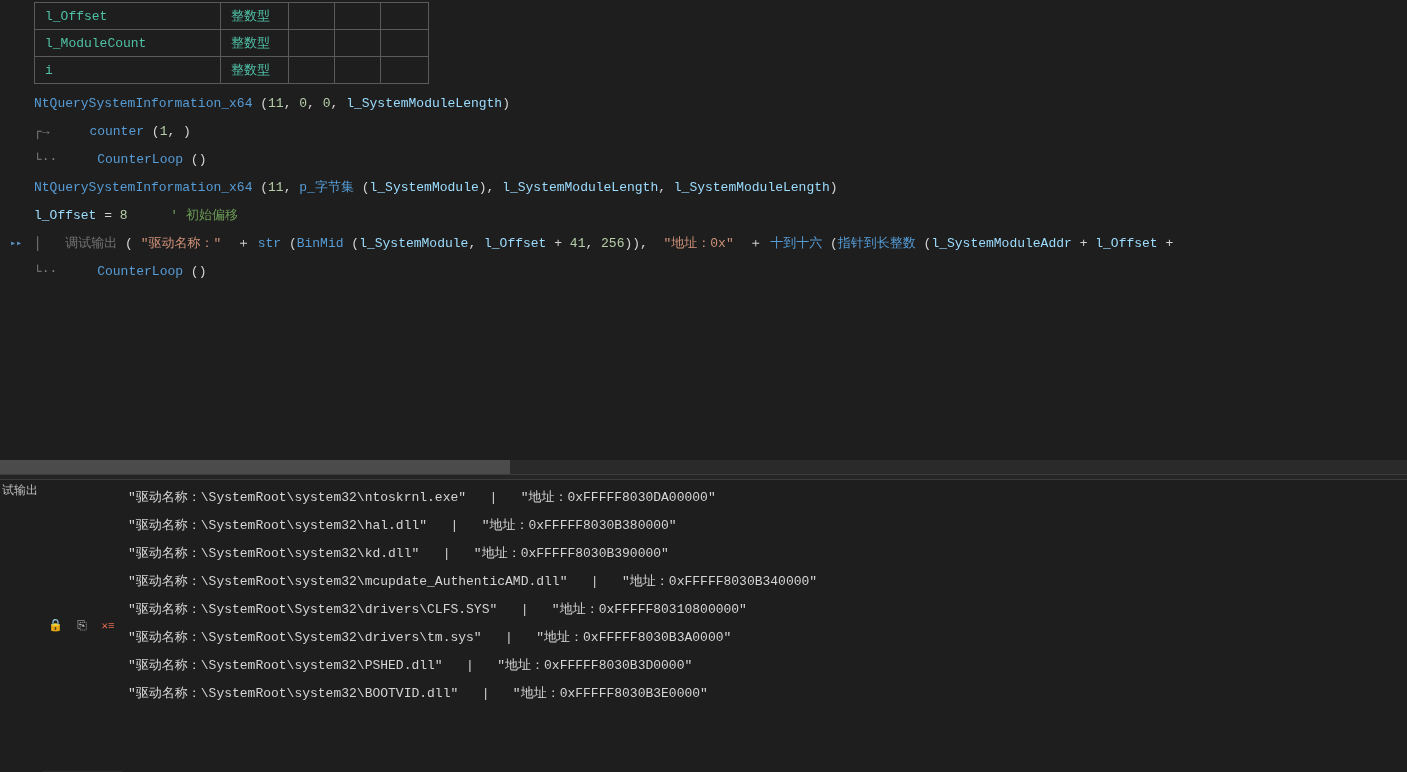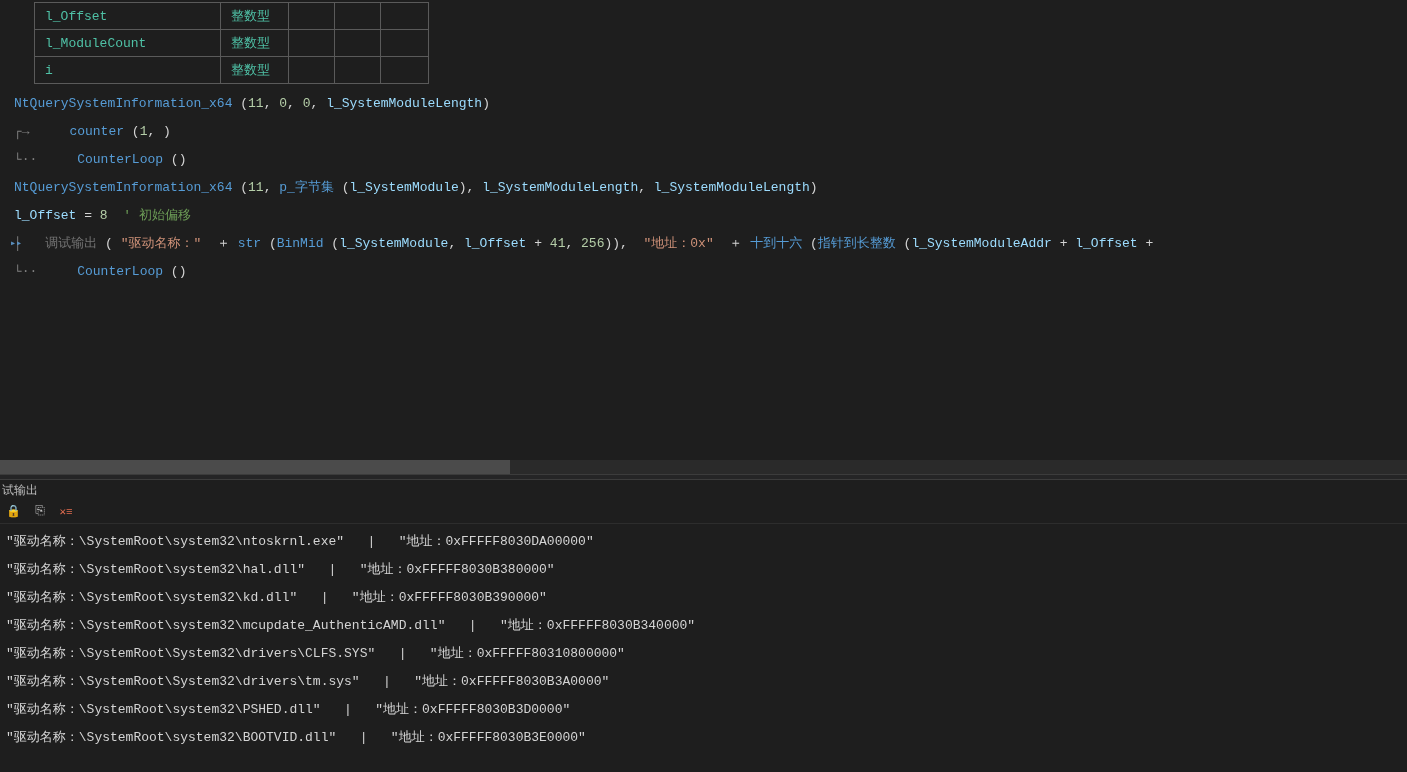--- a/index.html
+++ b/index.html
@@ -33,31 +33,31 @@
     height: 24px;
   }
   .var-table td.vname { width: 186px; }
   .var-table td.vtype { width: 68px; }
   .var-table td.vempty1 { width: 46px; }
   .var-table td.vempty2 { width: 46px; }
   .var-table td.vempty3 { width: 48px; }
   .code-line {
     white-space: pre;
     line-height: 28px;
-    padding-left: 14px;
+    padding-left: 34px;
     font-size: 13px;
   }
   .tok-fn { color: #569cd6; }
   .tok-ident { color: #9cdcfe; }
   .tok-num { color: #b5cea8; }
   .tok-op { color: #d4d4d4; }
   .tok-paren { color: #d4d4d4; }
   .tok-kw { color: #569cd6; margin-left: 32px; }
   .tok-str { color: #ce9178; }
-  .tok-comment { color: #6a9955; }
+  .tok-comment { color: #6a9955; margin-left: 27px; }
   .tok-call { color: #737373; }
   .guide {
     color: #808080;
     letter-spacing: 0;
   }
   .bp-marker {
     position: absolute;
     left: 10px;
     color: #5a90c0;
     font-size: 10px;
@@ -78,21 +78,21 @@
   .divider {
     height: 6px;
     background: #252526;
     border-top: 1px solid #3c3c3c;
     border-bottom: 1px solid #3c3c3c;
   }
   .output-pane {
     background: #1e1e1e;
     height: calc(100% - 480px);
     display: flex;
-    flex-direction: column;
+    flex-direction: row;
   }
   .output-title {
     color: #bfbfbf;
     font-size: 12px;
     padding: 2px 4px 0 2px;
     font-family: "Microsoft YaHei", sans-serif;
   }
   .output-toolbar {
     display: flex;
     align-items: center;

